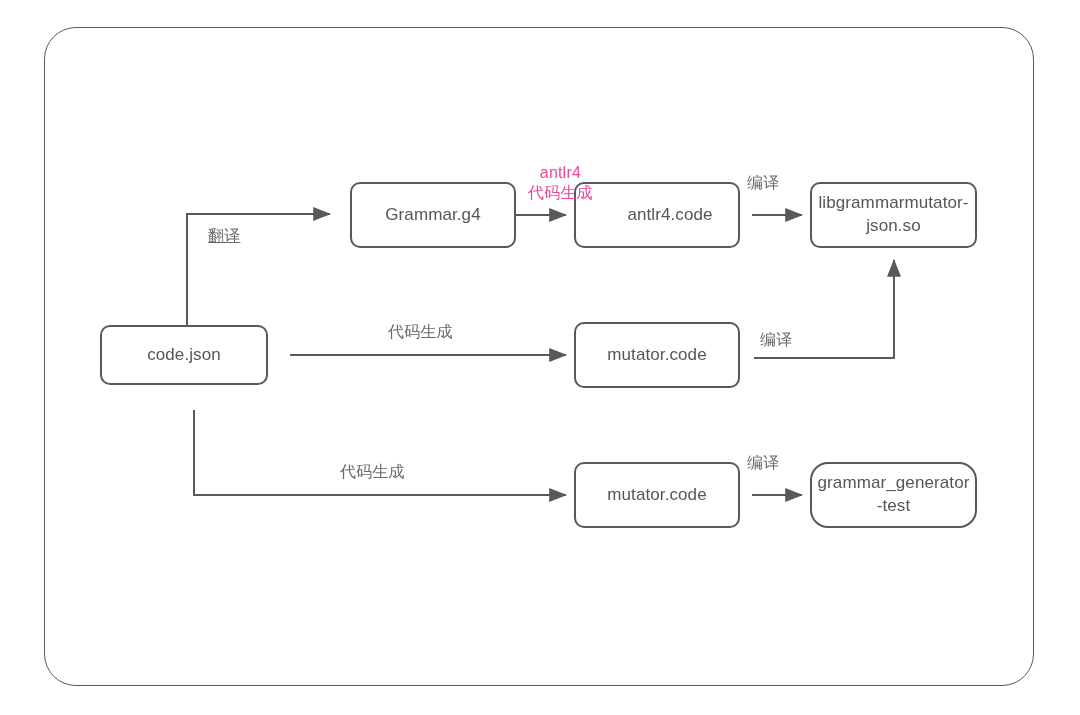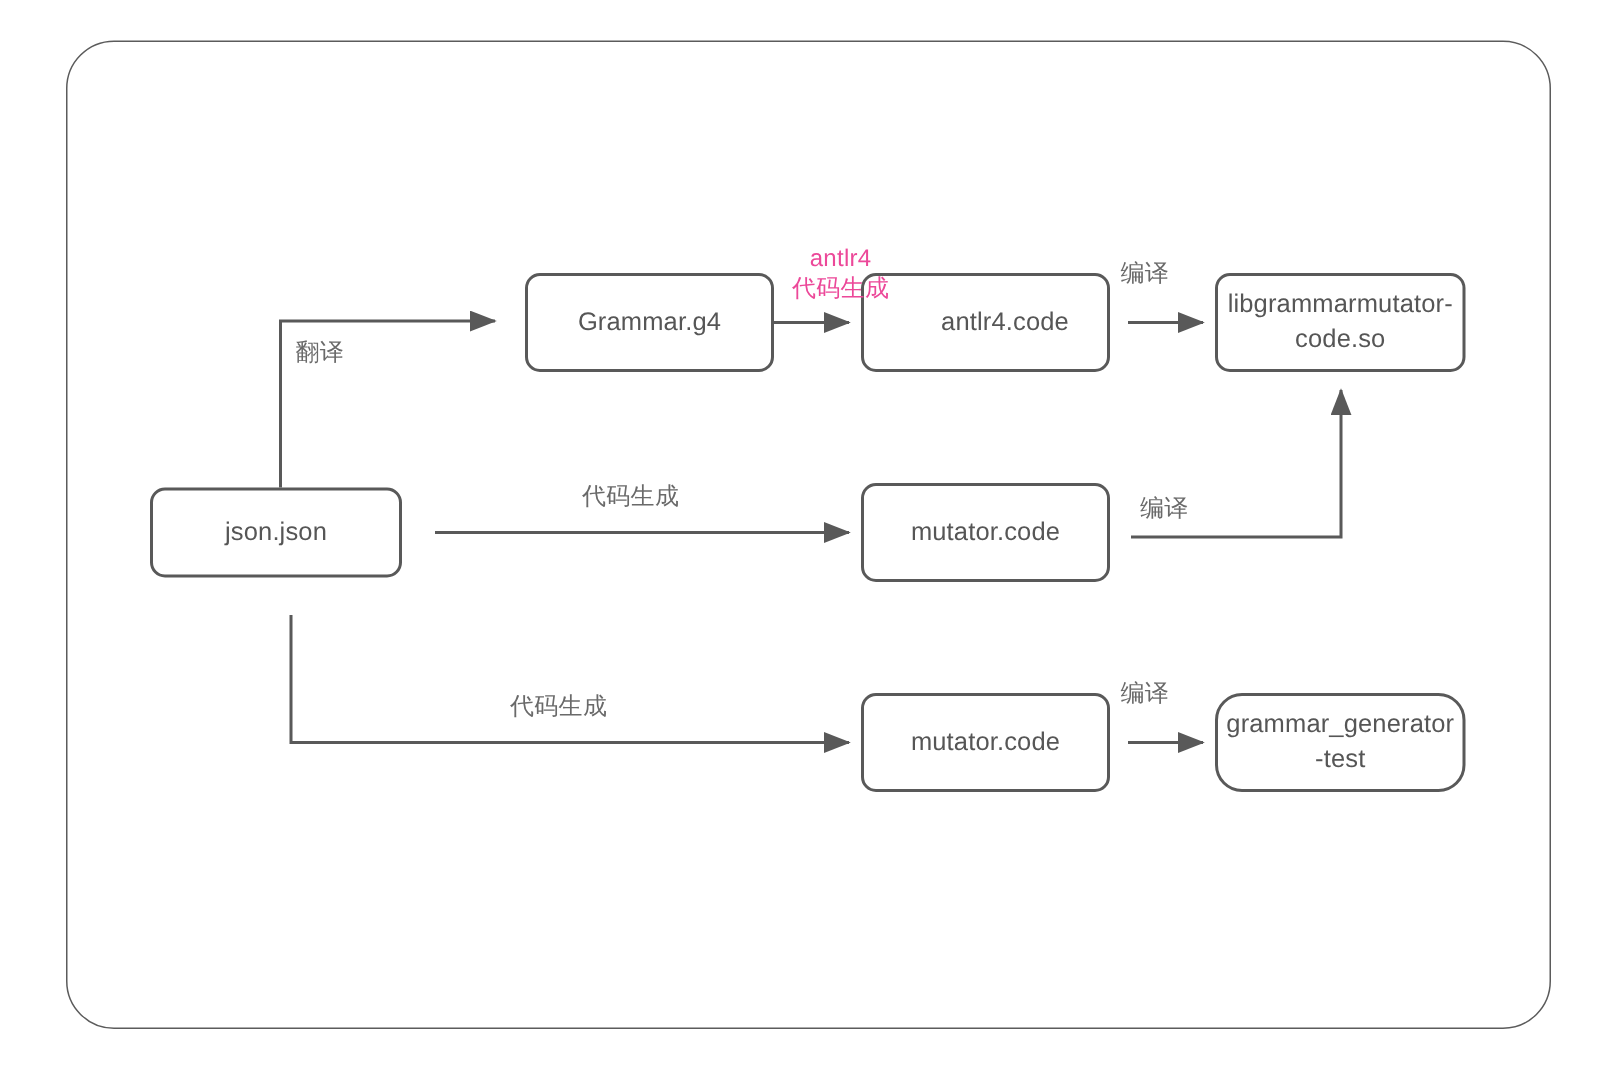--- a/index.html
+++ b/index.html
@@ -90,45 +90,45 @@
         <path d="M 752 215 L 802 215" fill="none" stroke="#595959" stroke-width="2" stroke-linecap="butt" stroke-linejoin="miter" marker-end="url(#arrowhead)"></path>
         <path d="M 290 355 L 566 355" fill="none" stroke="#595959" stroke-width="2" stroke-linecap="butt" stroke-linejoin="miter" marker-end="url(#arrowhead)"></path>
         <path d="M 754 358 L 894 358 L 894 260" fill="none" stroke="#595959" stroke-width="2" stroke-linecap="butt" stroke-linejoin="miter" marker-end="url(#arrowhead)"></path>
         <path d="M 194 410 L 194 495 L 566 495" fill="none" stroke="#595959" stroke-width="2" stroke-linecap="butt" stroke-linejoin="miter" marker-end="url(#arrowhead)"></path>
         <path d="M 752 495 L 802 495" fill="none" stroke="#595959" stroke-width="2" stroke-linecap="butt" stroke-linejoin="miter" marker-end="url(#arrowhead)"></path>
       </g>
   </svg>
 
   <div id="nodes-layer">
       <div class="node" style="left: 100px; top: 325px; width: 168px; height: 60px; border-color: rgb(89, 89, 89); color: rgb(86, 86, 86);">
-        <span class="node-label">json.json</span>
+        <span class="node-label">code.json</span>
       </div>
       <div class="node" style="left: 338px; top: 182px; width: 166px; height: 66px; border-color: rgb(89, 89, 89); color: rgb(86, 86, 86); margin-left: 12px;">
         <span class="node-label">Grammar.g4</span>
       </div>
       <div class="node" style="left: 574px; top: 182px; width: 166px; height: 66px; border-color: rgb(89, 89, 89); color: rgb(86, 86, 86); padding-left: 32px;">
         <span class="node-label">antlr4.code</span>
       </div>
       <div class="node" style="left: 810px; top: 182px; width: 167px; height: 66px; border-color: rgb(89, 89, 89); color: rgb(86, 86, 86);">
         <span class="node-label">libgrammarmutator-
-code.so</span>
+json.so</span>
       </div>
       <div class="node" style="left: 574px; top: 322px; width: 166px; height: 66px; border-color: rgb(89, 89, 89); color: rgb(86, 86, 86);">
         <span class="node-label">mutator.code</span>
       </div>
       <div class="node" style="left: 574px; top: 462px; width: 166px; height: 66px; border-color: rgb(89, 89, 89); color: rgb(86, 86, 86);">
         <span class="node-label">mutator.code</span>
       </div>
       <div class="node" style="left: 810px; top: 462px; width: 167px; height: 66px; border-color: rgb(89, 89, 89); color: rgb(86, 86, 86); border-radius: 18px;">
         <span class="node-label">grammar_generator
 -test</span>
       </div>
     </div>
   <div id="labels-layer">
-      <div class="edge-label" style="left: 197px; top: 226px; color: rgb(106, 106, 106);">翻译</div>
+      <div class="edge-label" style="left: 208px; top: 226px; color: rgb(106, 106, 106); text-decoration: underline;">翻译</div>
       <div class="edge-label" style="left: 528px; top: 163px; color: #ec4899;">antlr4
 代码生成</div>
       <div class="edge-label" style="left: 747px; top: 173px; color: rgb(106, 106, 106);">编译</div>
       <div class="edge-label" style="left: 388px; top: 322px; color: rgb(106, 106, 106);">代码生成</div>
       <div class="edge-label" style="left: 760px; top: 330px; color: rgb(106, 106, 106);">编译</div>
       <div class="edge-label" style="left: 340px; top: 462px; color: rgb(106, 106, 106);">代码生成</div>
       <div class="edge-label" style="left: 747px; top: 453px; color: rgb(106, 106, 106);">编译</div>
     </div>
 
 </div>

